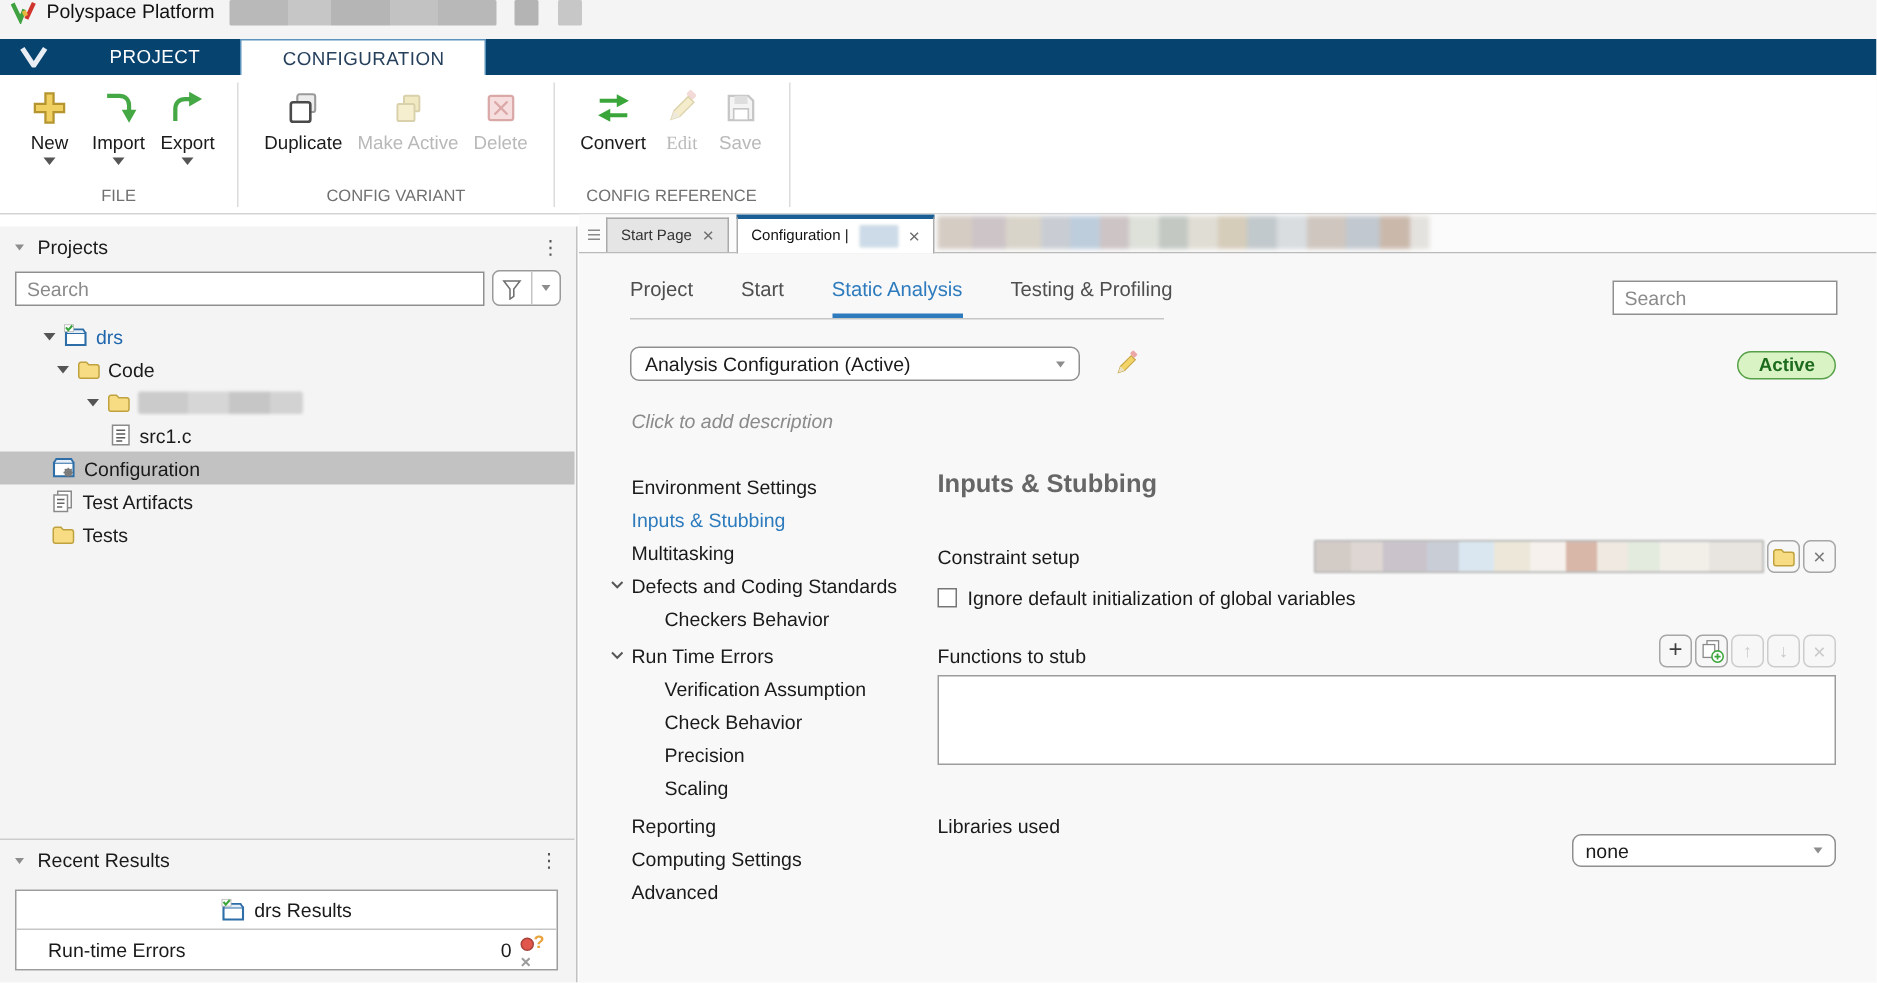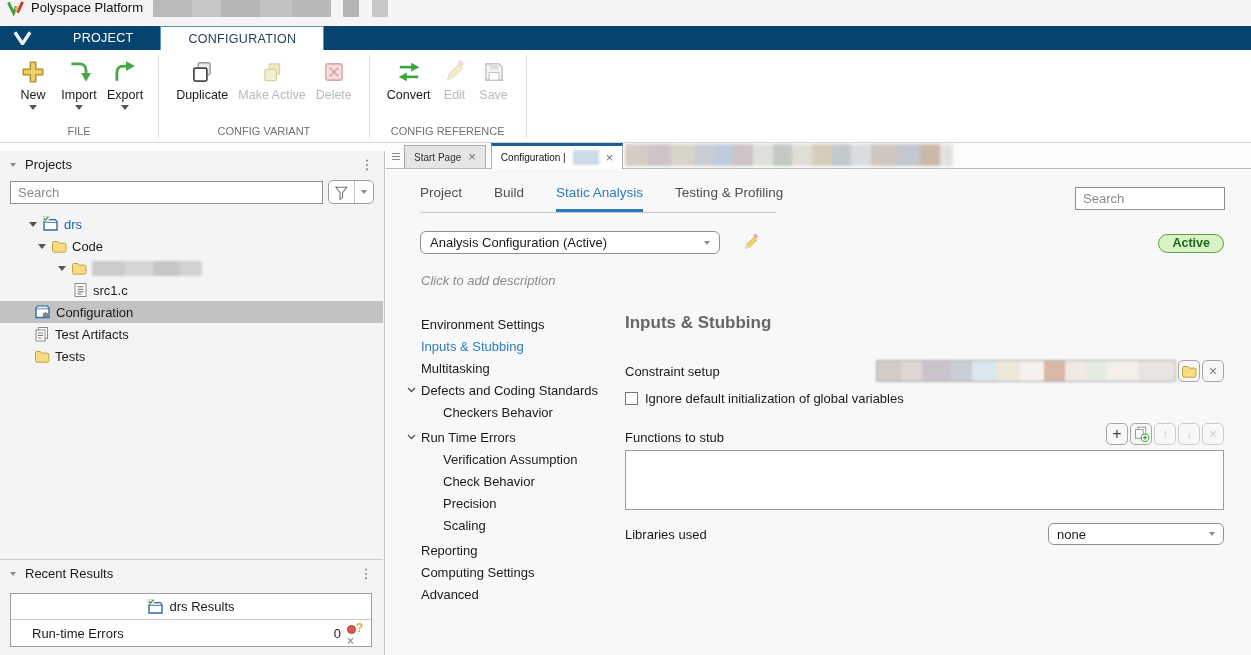--- a/index.html
+++ b/index.html
@@ -128,21 +128,21 @@
   .icon-btn .arrow-glyph { font-size:12px; color:#c9c9c9; font-weight:bold; }
   .checkbox-row { margin-top:9px; display:flex; align-items:center; gap:7px; }
   .checkbox { width:13px; height:13px; border:1px solid #767676; background:#fff; cursor:pointer; }
   .functions-row { margin-top:17px; display:flex; align-items:flex-end; }
   .functions-row .flabel { flex:1; }
   .mini-toolbar { display:flex; }
   .stub-box { margin-top:5px; height:60px; background:#fff; border:1px solid #9c9c9c; cursor:text; }
   .libraries-row { margin-top:13px; display:flex; align-items:center; }
   .libraries-row .flabel { flex:1; }
   .dropdown { width:176px; height:22px; background:#fff; border:1px solid #8f8f8f; border-radius:6px;
-    display:flex; align-items:center; padding:0 8px; cursor:pointer; }
+    display:flex; align-items:center; padding:0 8px; cursor:pointer;margin-top:33px; }
   .dropdown .value { flex:1; }
 </style>
 </head>
 <body>
 
 <div class="titlebar">
   <svg width="17" height="16" viewBox="0 0 18 16">
     <path d="M1.5 2 L7 13.5 L9.8 6.2" fill="none" stroke="#3fa13f" stroke-width="3"></path>
     <path d="M16.5 1.5 L11.2 12.8" fill="none" stroke="#d0352c" stroke-width="3"></path>
     <path d="M9.3 7.2 L11 10.8" fill="none" stroke="#e7b73c" stroke-width="3"></path>
@@ -229,21 +229,21 @@
     <div class="tgroup-buttons">
       <div class="tbtn">
         <svg viewBox="0 0 24 24">
           <path d="M3.5 7.5h12" stroke="#3aa63a" stroke-width="2.4" fill="none"></path>
           <path d="M14 3.5l7.5 4-7.5 4z" fill="#3aa63a"></path>
           <path d="M20.5 16.5h-12" stroke="#3aa63a" stroke-width="2.4" fill="none"></path>
           <path d="M10 12.5l-7.5 4 7.5 4z" fill="#3aa63a"></path>
         </svg>
         <span class="lbl">Convert</span>
       </div>
-      <div class="tbtn disabled" style="min-width:38px;">
+      <div class="tbtn disabled" style="min-width:38px;font-family:Liberation Serif, serif;">
         <svg viewBox="0 0 24 24">
           <rect x="14.8" y="1.8" width="5.4" height="4" rx="1" transform="rotate(45 17.5 3.8)" fill="#f4d9d9"></rect>
           <path d="M5 19l1.8-5.3 8.7-8.7 3.5 3.5-8.7 8.7z" fill="#f4ecca" stroke="#ddd3ae" stroke-width="0.9"></path>
           <path d="M5 19l5.3-1.8-3.5-3.5z" fill="#eeeadb"></path>
         </svg>
         <span class="lbl">Edit</span>
       </div>
       <div class="tbtn disabled" style="min-width:40px;">
         <svg viewBox="0 0 24 24">
           <path d="M4.5 4.5h12l3 3v12h-15z" fill="#f4f4f4" stroke="#c6c6c6" stroke-width="1.4"></path>
@@ -393,21 +393,21 @@
       <span class="redact-tabtext"></span>
       <span class="close-icon"></span>
     </div>
     <div class="redact-tabs"></div>
   </div>
 
   <div class="editor">
 
     <div class="inner-tabs">
       <span class="itab">Project</span>
-      <span class="itab">Build</span>
+      <span class="itab">Start</span>
       <span class="itab active">Static Analysis</span>
       <span class="itab">Testing &amp; Profiling</span>
     </div>
     <div class="tabs-underline"></div>
 
     <input class="editor-search" type="text" placeholder="Search" style="">
 
     <div class="variant-row">
       <div class="select-box">
         <span class="value">Analysis Configuration (Active)</span>

